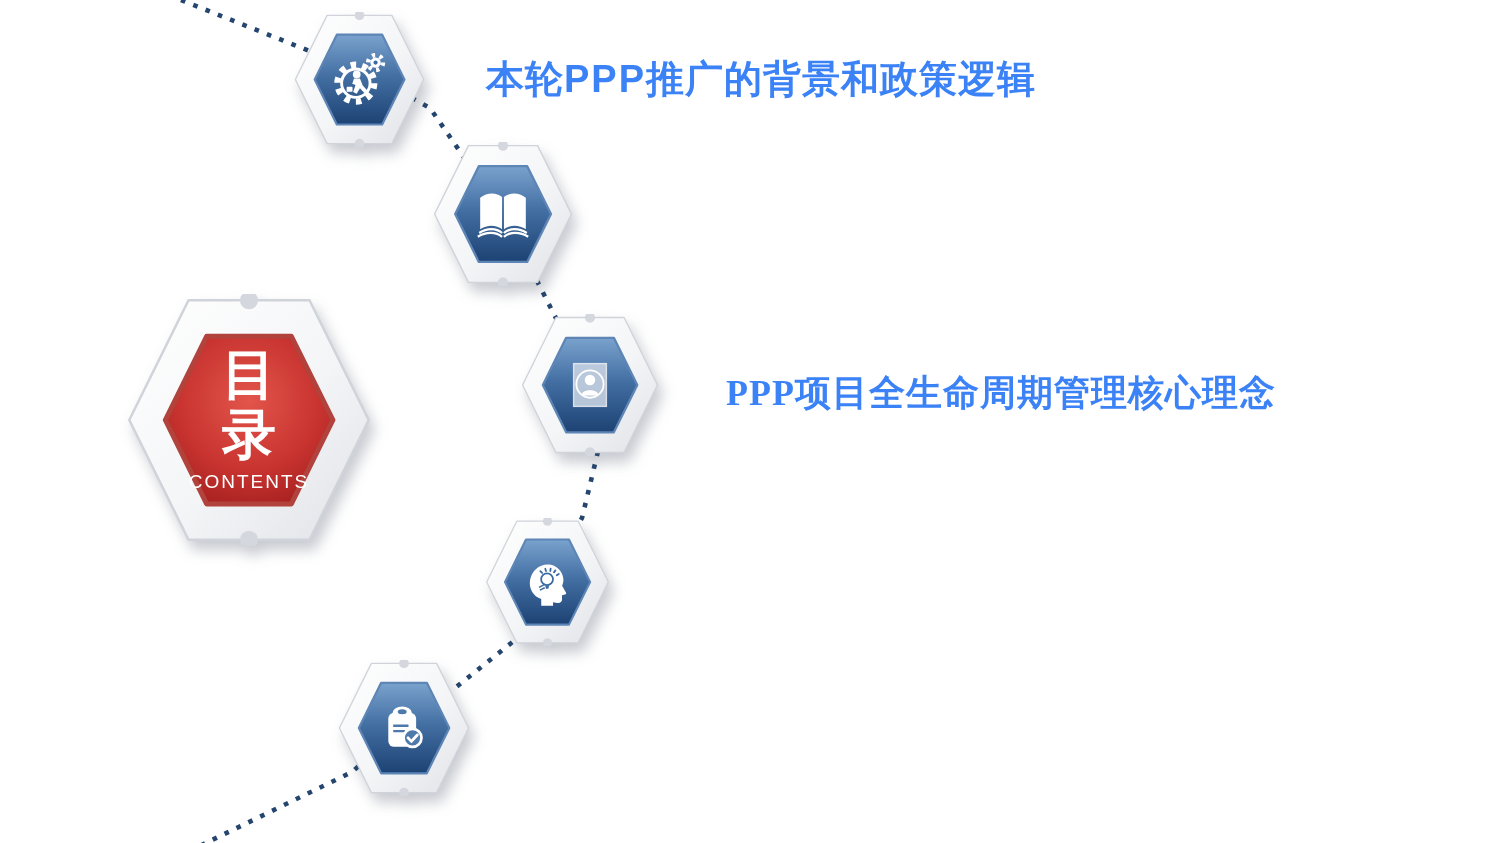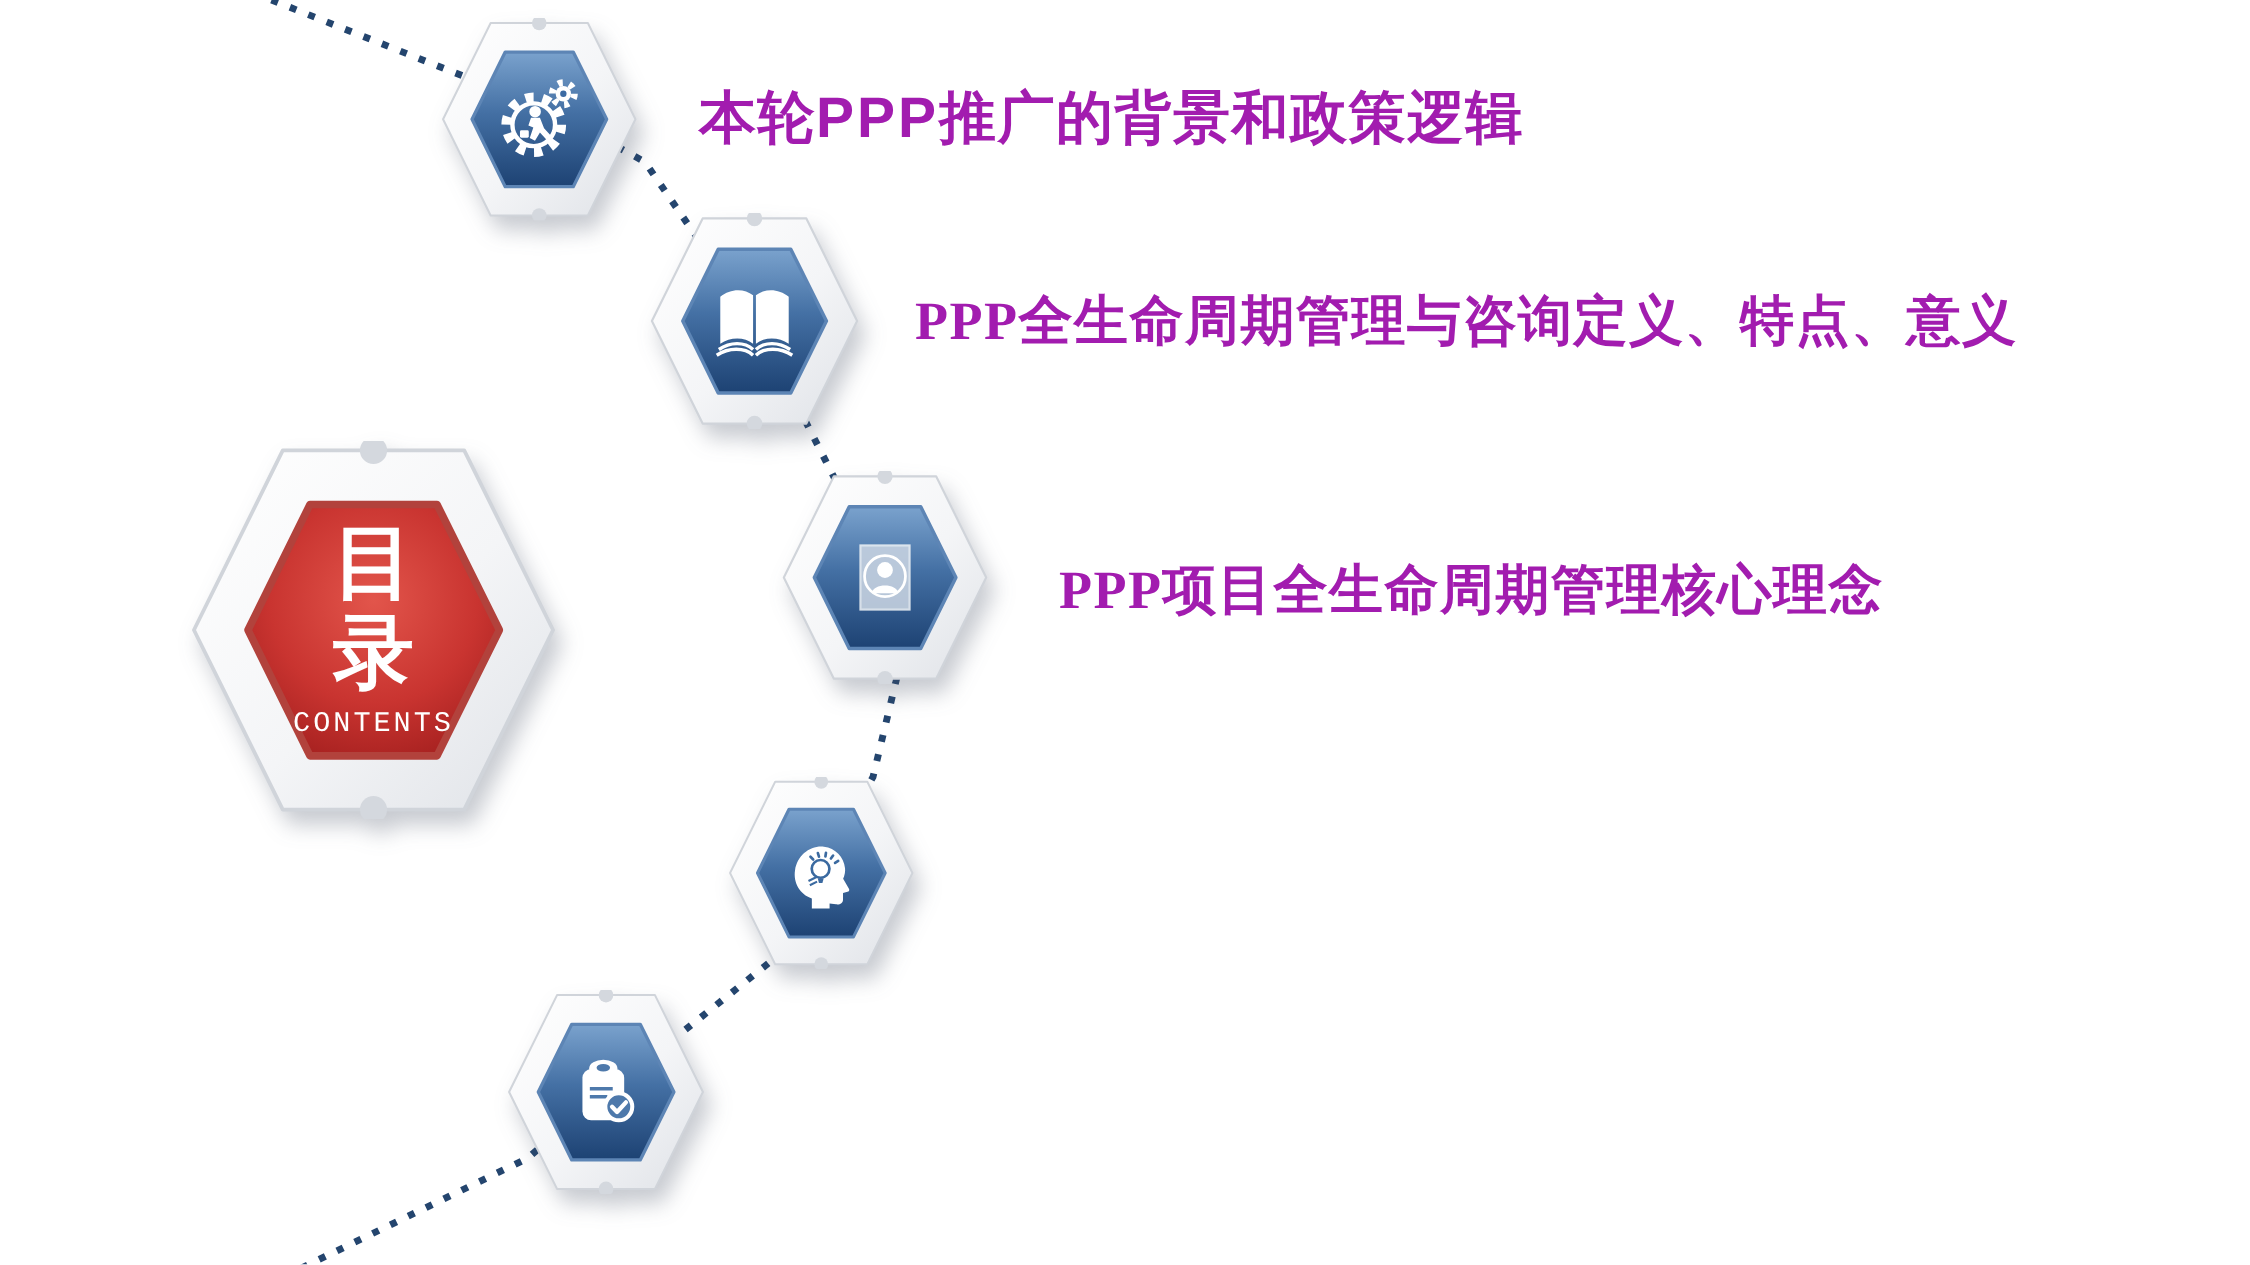--- a/index.html
+++ b/index.html
@@ -4,33 +4,34 @@
 <style>
   html,body{margin:0;padding:0;background:#fff;}
   .stage{
     position:relative;width:1500px;height:843px;overflow:hidden;background:#ffffff;
     font-family:"Liberation Serif","DejaVu Serif",serif;
   }
   .connector{position:absolute;left:0;top:0;width:1500px;height:843px;}
   .hexwrap{position:absolute;filter:drop-shadow(5px 9px 7px rgba(70,80,100,0.30));}
   .hexsvg{width:100%;height:100%;display:block;}
   .item-label{
-    position:absolute;white-space:nowrap;color:#a21caf;font-weight:700;
+    position:absolute;white-space:nowrap;color:#3b82f6;font-weight:700;
     font-size:36px;letter-spacing:1px;line-height:44px;
     font-family:"Liberation Serif","DejaVu Serif",serif;
+    margin-left:20px;
   }
   .ppp-sans{font-family:"Liberation Sans","DejaVu Sans",sans-serif;font-weight:800;letter-spacing:2px;}
   .toc-text{
     position:absolute;left:0;top:0;width:100%;height:100%;
     display:flex;flex-direction:column;align-items:center;justify-content:center;
     color:#ffffff;text-align:center;pointer-events:none;
   }
   .toc-zh{font-size:54px;line-height:60px;font-weight:700;font-family:"Liberation Serif","DejaVu Serif",serif;}
   .toc-en{font-size:19px;line-height:26px;letter-spacing:2px;font-weight:400;margin-top:4px;
-          font-family:Liberation Mono, monospace;}
+          font-family:Liberation Sans, sans-serif;}
 </style>
 </head>
 <body>
 
 <div class="stage">
 
   <svg class="connector" viewBox="0 0 1500 843">
     <defs>
       <linearGradient id="gBlue" x1="0" y1="0" x2="0" y2="1">
         <stop offset="0%" stop-color="#7aa2cd"></stop>
@@ -144,19 +145,18 @@
         <circle cx="41.5" cy="44" r="10" fill="#4e79ab" stroke="#ffffff" stroke-width="3"></circle>
         <path d="M36.5,44 l3.7,3.9 l6.6,-7.2" stroke="#ffffff" stroke-width="3.2" fill="none" stroke-linecap="round" stroke-linejoin="round"></path>
       </g>
     </svg>
   </div>
 
   <div class="item-label" style="left:466px;top:57px;font-size:38px;">
     <span>本轮</span><span class="ppp-sans">PPP</span><span>推广的背景和政策逻辑</span>
   </div>
 
-  <div class="item-label" style="left:610px;top:192px;">PPP全生命周期管理与咨询定义、特点、意义</div>
 
   <div class="item-label" style="left:706px;top:371px;">PPP项目全生命周期管理核心理念</div>
 
 
 
 </div>
 
 </body></html>

